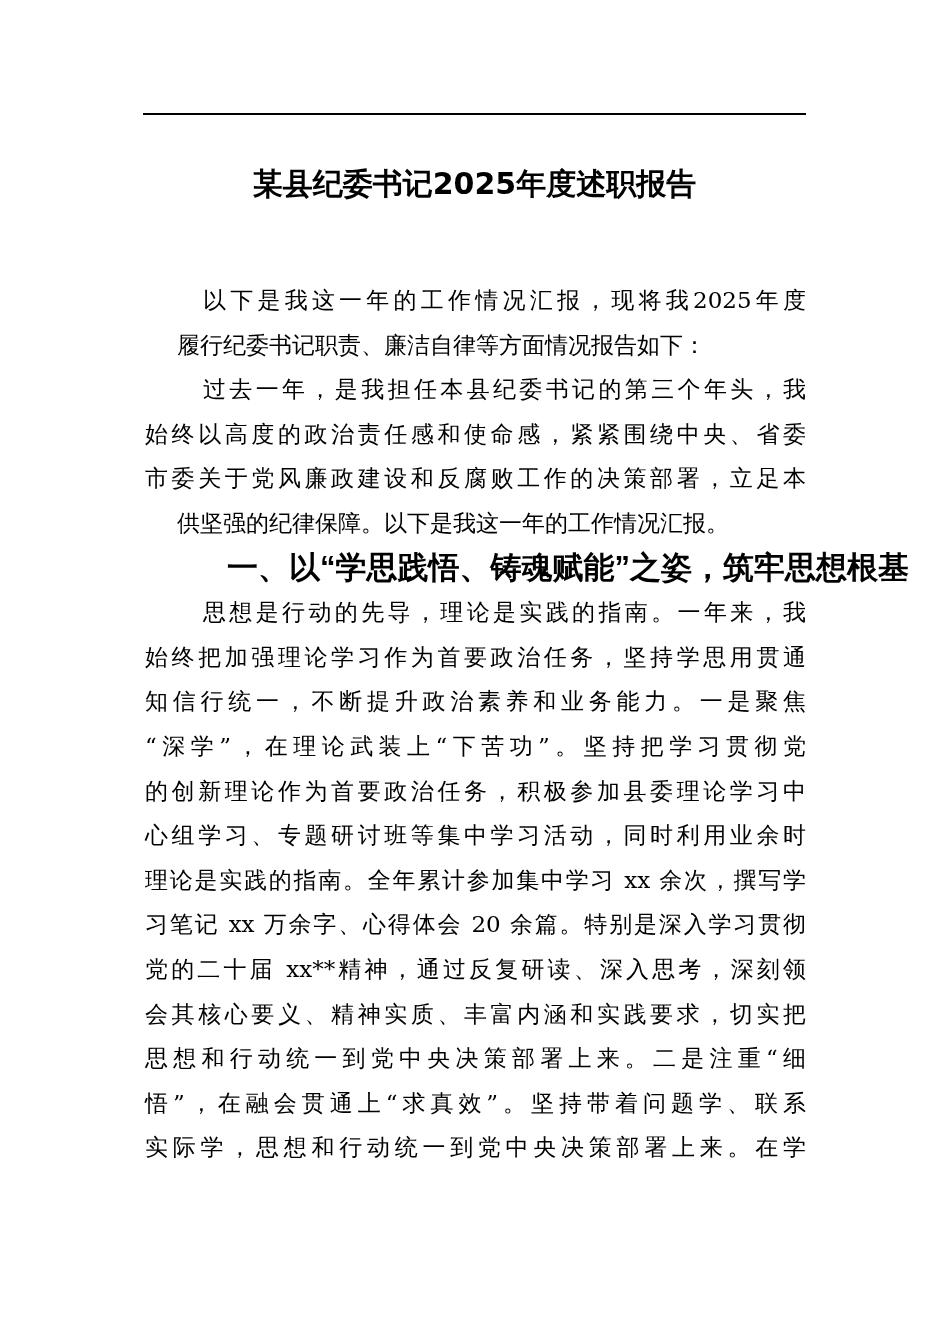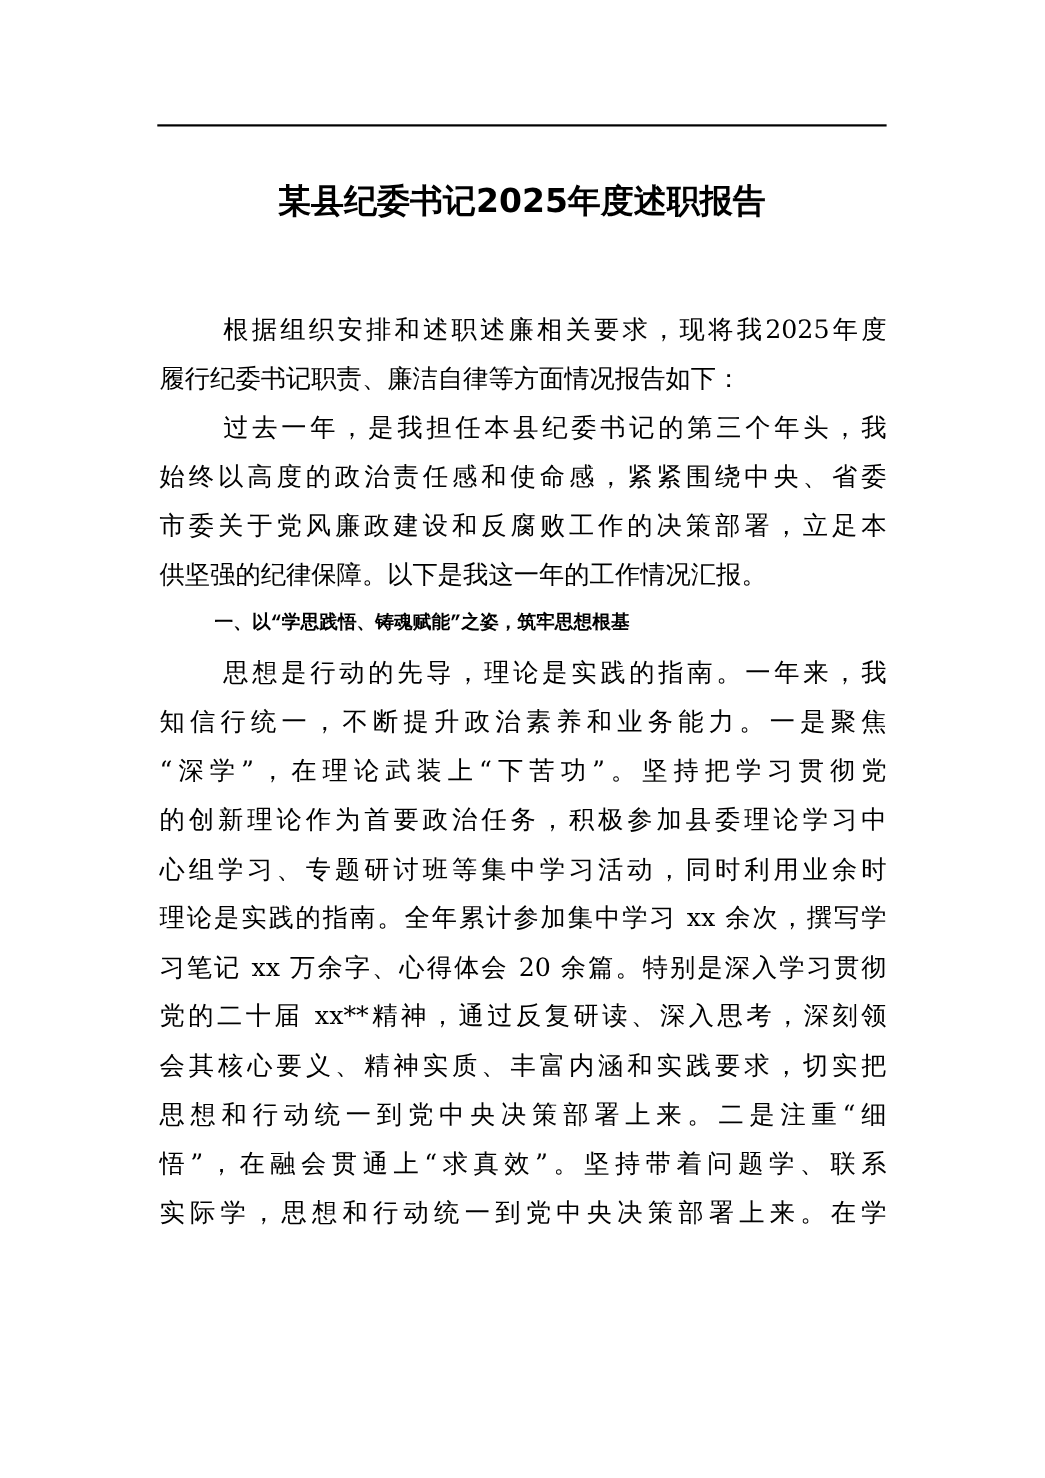--- a/index.html
+++ b/index.html
@@ -54,44 +54,45 @@
       height: 44.6px;
       line-height: 44.6px;
       font-size: 23px;
       white-space: nowrap;
       text-align: justify;
       text-align-last: justify;
       letter-spacing: 0;
       overflow: visible;
     }
     .line.indent { padding-left: 58px; }
-    .line.last { text-align-last: left; }
+    .line.last { text-align-last: left; margin-left: 32px; }
     .line.heading {
-      font-family: Liberation Mono, monospace;
+      font-family: Liberation Sans, sans-serif;
       font-weight: bold;
-      font-size: 17px;
+      font-size: 31px;
       padding-left: 50px;
       text-align-last: left;
     }
   </style>
 </head>
 <body>
 
 <div class="page">
   <div class="header-rule"></div>
   <div class="title">某县纪委书记2025年度述职报告</div>
   <div class="body" id="doc-body">
-      <div class="line indent">根据组织安排和述职述廉相关要求，现将我2025年度</div>
+      <div class="line indent">以下是我这一年的工作情况汇报，现将我2025年度</div>
       <div class="line last">履行纪委书记职责、廉洁自律等方面情况报告如下：</div>
       <div class="line indent">过去一年，是我担任本县纪委书记的第三个年头，我</div>
       <div class="line">始终以高度的政治责任感和使命感，紧紧围绕中央、省委</div>
       <div class="line">市委关于党风廉政建设和反腐败工作的决策部署，立足本</div>
       <div class="line last">供坚强的纪律保障。以下是我这一年的工作情况汇报。</div>
       <div class="line last heading">一、以“学思践悟、铸魂赋能”之姿，筑牢思想根基</div>
       <div class="line indent">思想是行动的先导，理论是实践的指南。一年来，我</div>
+      <div class="line">始终把加强理论学习作为首要政治任务，坚持学思用贯通</div>
       <div class="line">知信行统一，不断提升政治素养和业务能力。一是聚焦</div>
       <div class="line">“深学”，在理论武装上“下苦功”。坚持把学习贯彻党</div>
       <div class="line">的创新理论作为首要政治任务，积极参加县委理论学习中</div>
       <div class="line">心组学习、专题研讨班等集中学习活动，同时利用业余时</div>
       <div class="line">理论是实践的指南。全年累计参加集中学习 xx 余次，撰写学</div>
       <div class="line">习笔记 xx 万余字、心得体会 20 余篇。特别是深入学习贯彻</div>
       <div class="line">党的二十届 xx**精神，通过反复研读、深入思考，深刻领</div>
       <div class="line">会其核心要义、精神实质、丰富内涵和实践要求，切实把</div>
       <div class="line">思想和行动统一到党中央决策部署上来。二是注重“细</div>
       <div class="line">悟”，在融会贯通上“求真效”。坚持带着问题学、联系</div>

